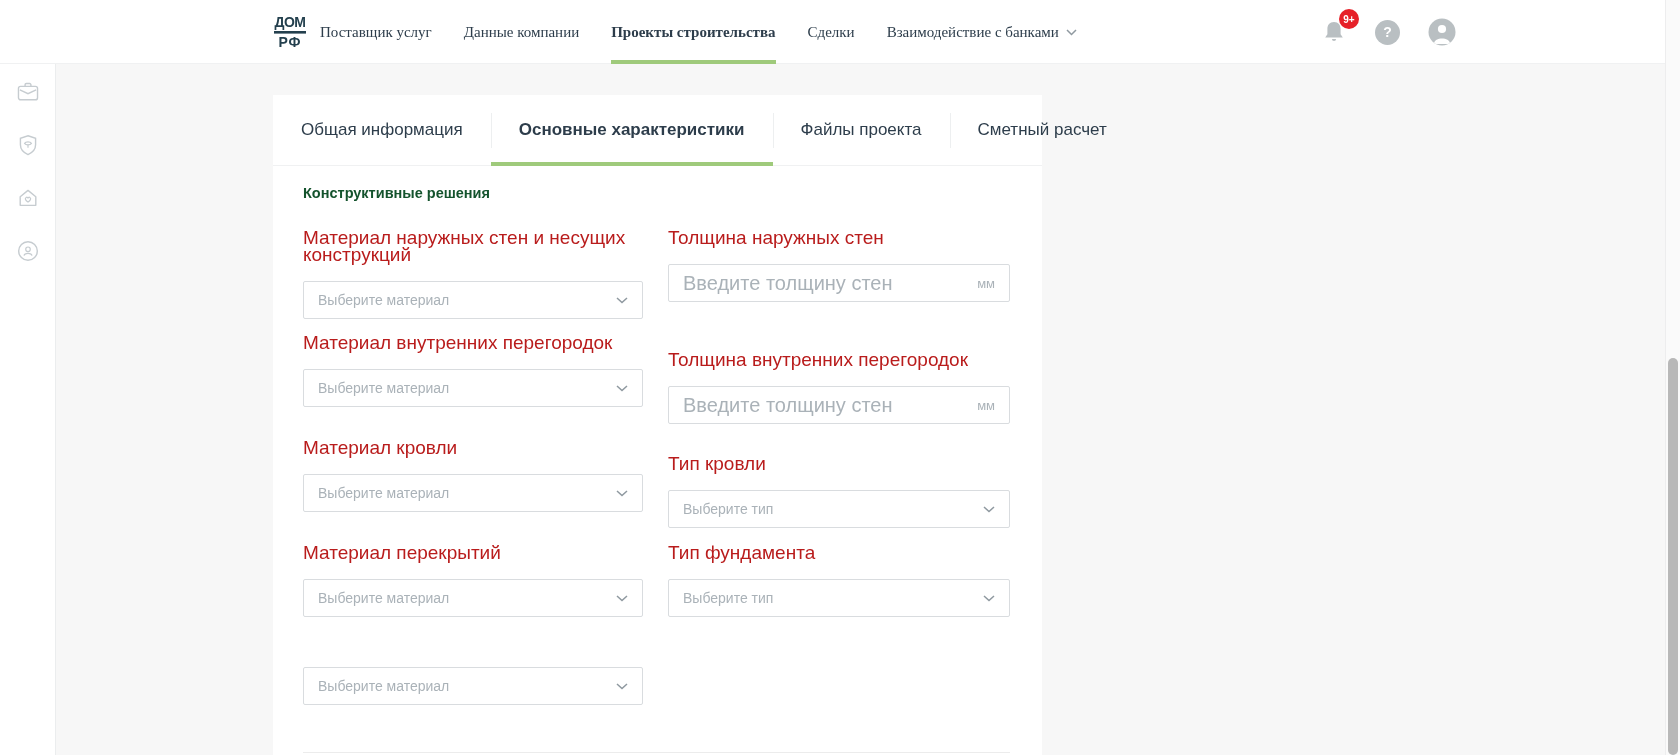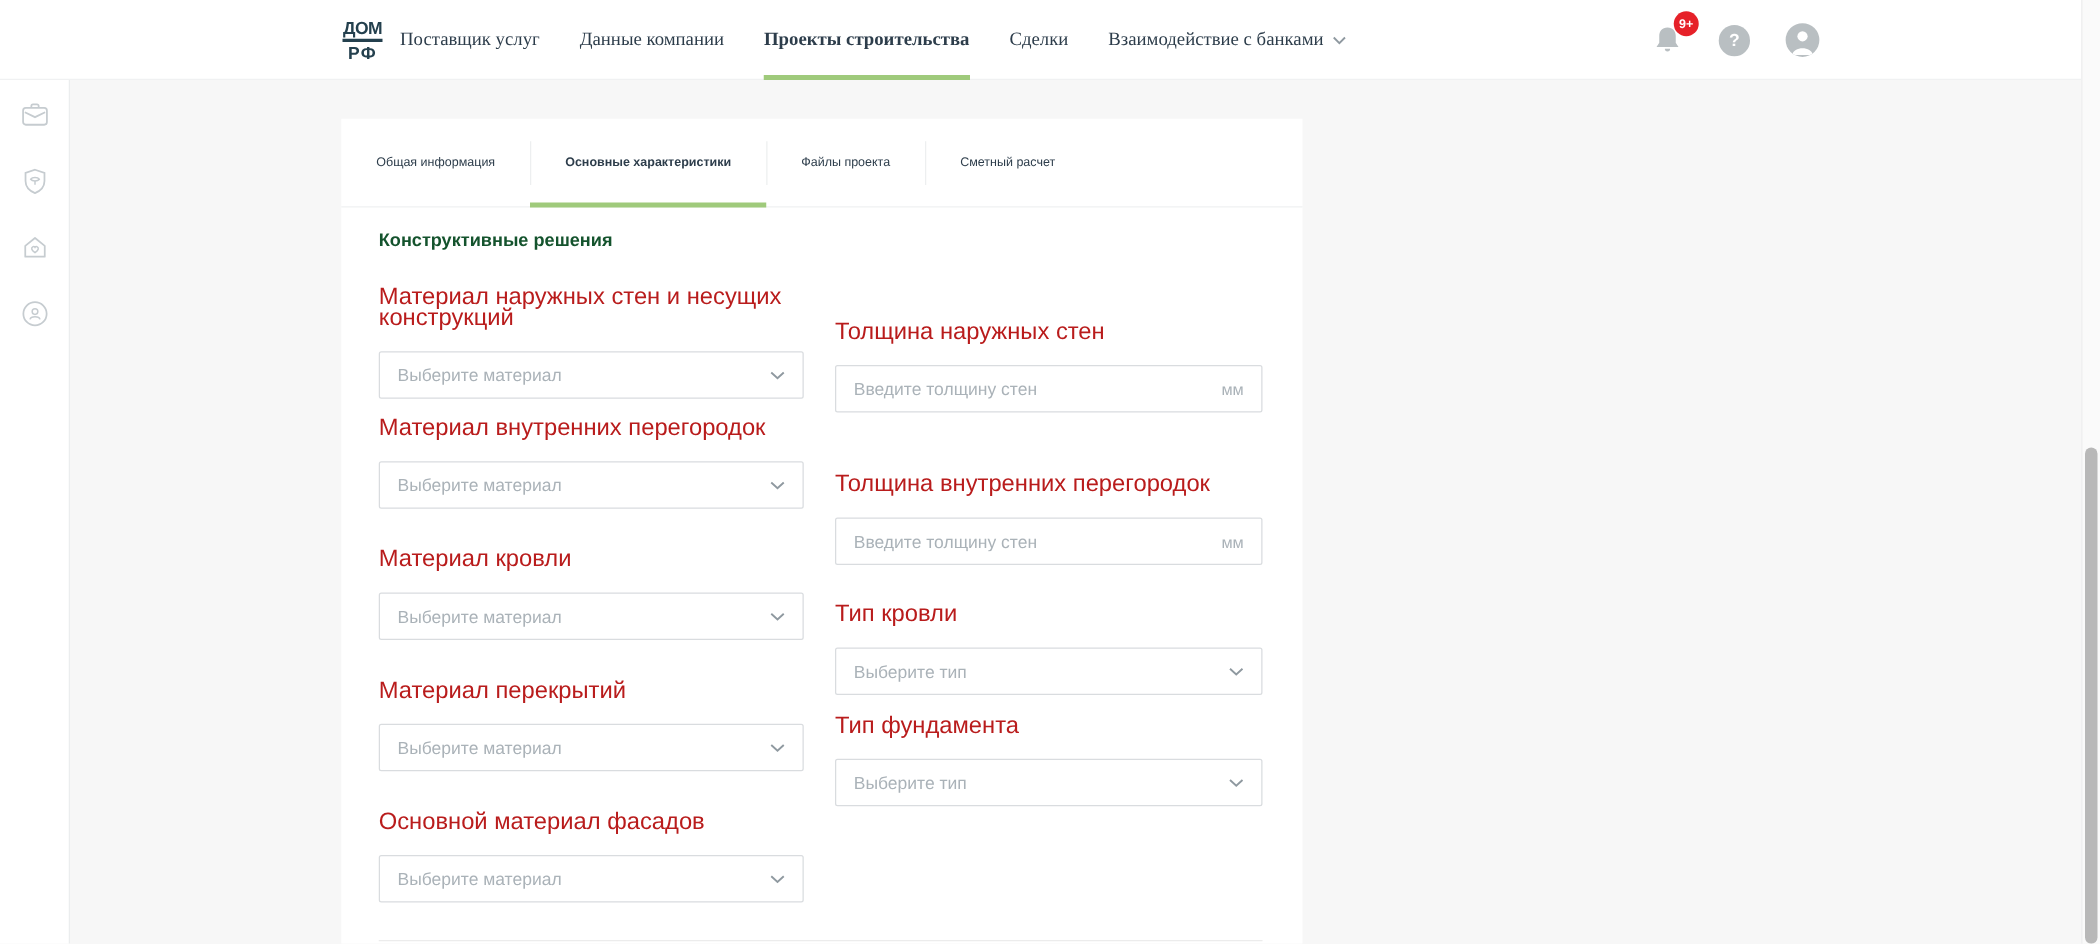--- a/index.html
+++ b/index.html
@@ -44,44 +44,44 @@
     position:absolute; left:0; top:64px; width:56px; height:691px;
     background:#ffffff; border-right:1px solid #ebedee;
     display:flex; flex-direction:column; align-items:center; padding-top:15px; gap:27px; z-index:5;
   }
   .side-item { width:26px; height:26px; cursor:pointer; display:flex; align-items:center; justify-content:center; }
   
   .card { position:absolute; left:273px; top:95px; width:769px; height:660px; background:#ffffff; }
   .tabs { height:71px; display:flex; align-items:stretch; border-bottom:1px solid #f0f1f2; }
   .tab {
     position:relative; display:flex; align-items:center; padding:0 28px;
-    font-size:10px; color:#2d3d4b; cursor:pointer; white-space:nowrap;
+    font-size:17px; color:#2d3d4b; cursor:pointer; white-space:nowrap;
   }
   .tab + .tab::before {
     content:""; position:absolute; left:0; top:18px; height:35px; width:1px; background:#edeff0;
   }
   .tab.active { font-weight:bold; }
   .tab.active::after {
     content:""; position:absolute; left:0; right:0; bottom:-1px; height:4px; background:#9fca7b;
   }
   .section-title { position:absolute; left:30px; top:90px; font-size:14.5px; font-weight:bold; color:#14532d; }
   .field { position:absolute; width:340px; }
   .field.col1 { left:30px; }
-  .field.col2 { left:395px; width:342px;margin-top:28px; }
+  .field.col2 { left:395px; width:342px; }
   .field-label { font-size:19px; color:#b91c1c; line-height:17px; }
   .fbox {
     margin-top:18px; height:38px; background:#fff;
     border:1px solid #d9dcdf; border-radius:2px;
     display:flex; align-items:center; justify-content:space-between;
     padding:0 14px; cursor:pointer;
   }
   .placeholder { font-size:14px; color:#aab2b8; }
   .fbox input {
     border:none; outline:none; flex:1; font-family:"Liberation Sans",sans-serif;
-    font-size:14px; color:#000000; background:transparent;
+    font-size:20px; color:#000000; background:transparent;
   }
   .fbox input::placeholder { color:#aab2b8; }
   .suffix { font-size:13px; color:#aab2b8; margin-left:8px; }
   .chev { flex:none; margin-left:8px; }
   .bottom-divider { position:absolute; left:30px; top:657px; width:707px; height:1px; background:#ececec; }
   
   .scroll-track {
     position:absolute; right:0; top:0; width:15px; height:755px;
     background:#fafafa; border-left:1px solid #ededee; z-index:20;
   }
@@ -266,21 +266,20 @@
     <div class="field-label">Тип фундамента</div>
     <div class="fbox">
       <span class="placeholder">Выберите тип</span>
       <svg class="chev" width="12" height="7" viewBox="0 0 12 7">
           <polyline points="1,1 6,5.6 11,1" fill="none" stroke="#8f99a0" stroke-width="1.5"></polyline>
         </svg>
     </div>
   </div>
 
   <div class="field col1" style="top:554px">
-    <div class="field-label">Основной материал фасадов</div>
     <div class="fbox">
       <span class="placeholder">Выберите материал</span>
       <svg class="chev" width="12" height="7" viewBox="0 0 12 7">
           <polyline points="1,1 6,5.6 11,1" fill="none" stroke="#8f99a0" stroke-width="1.5"></polyline>
         </svg>
     </div>
   </div>
 
   <div class="bottom-divider"></div>
 </div>

